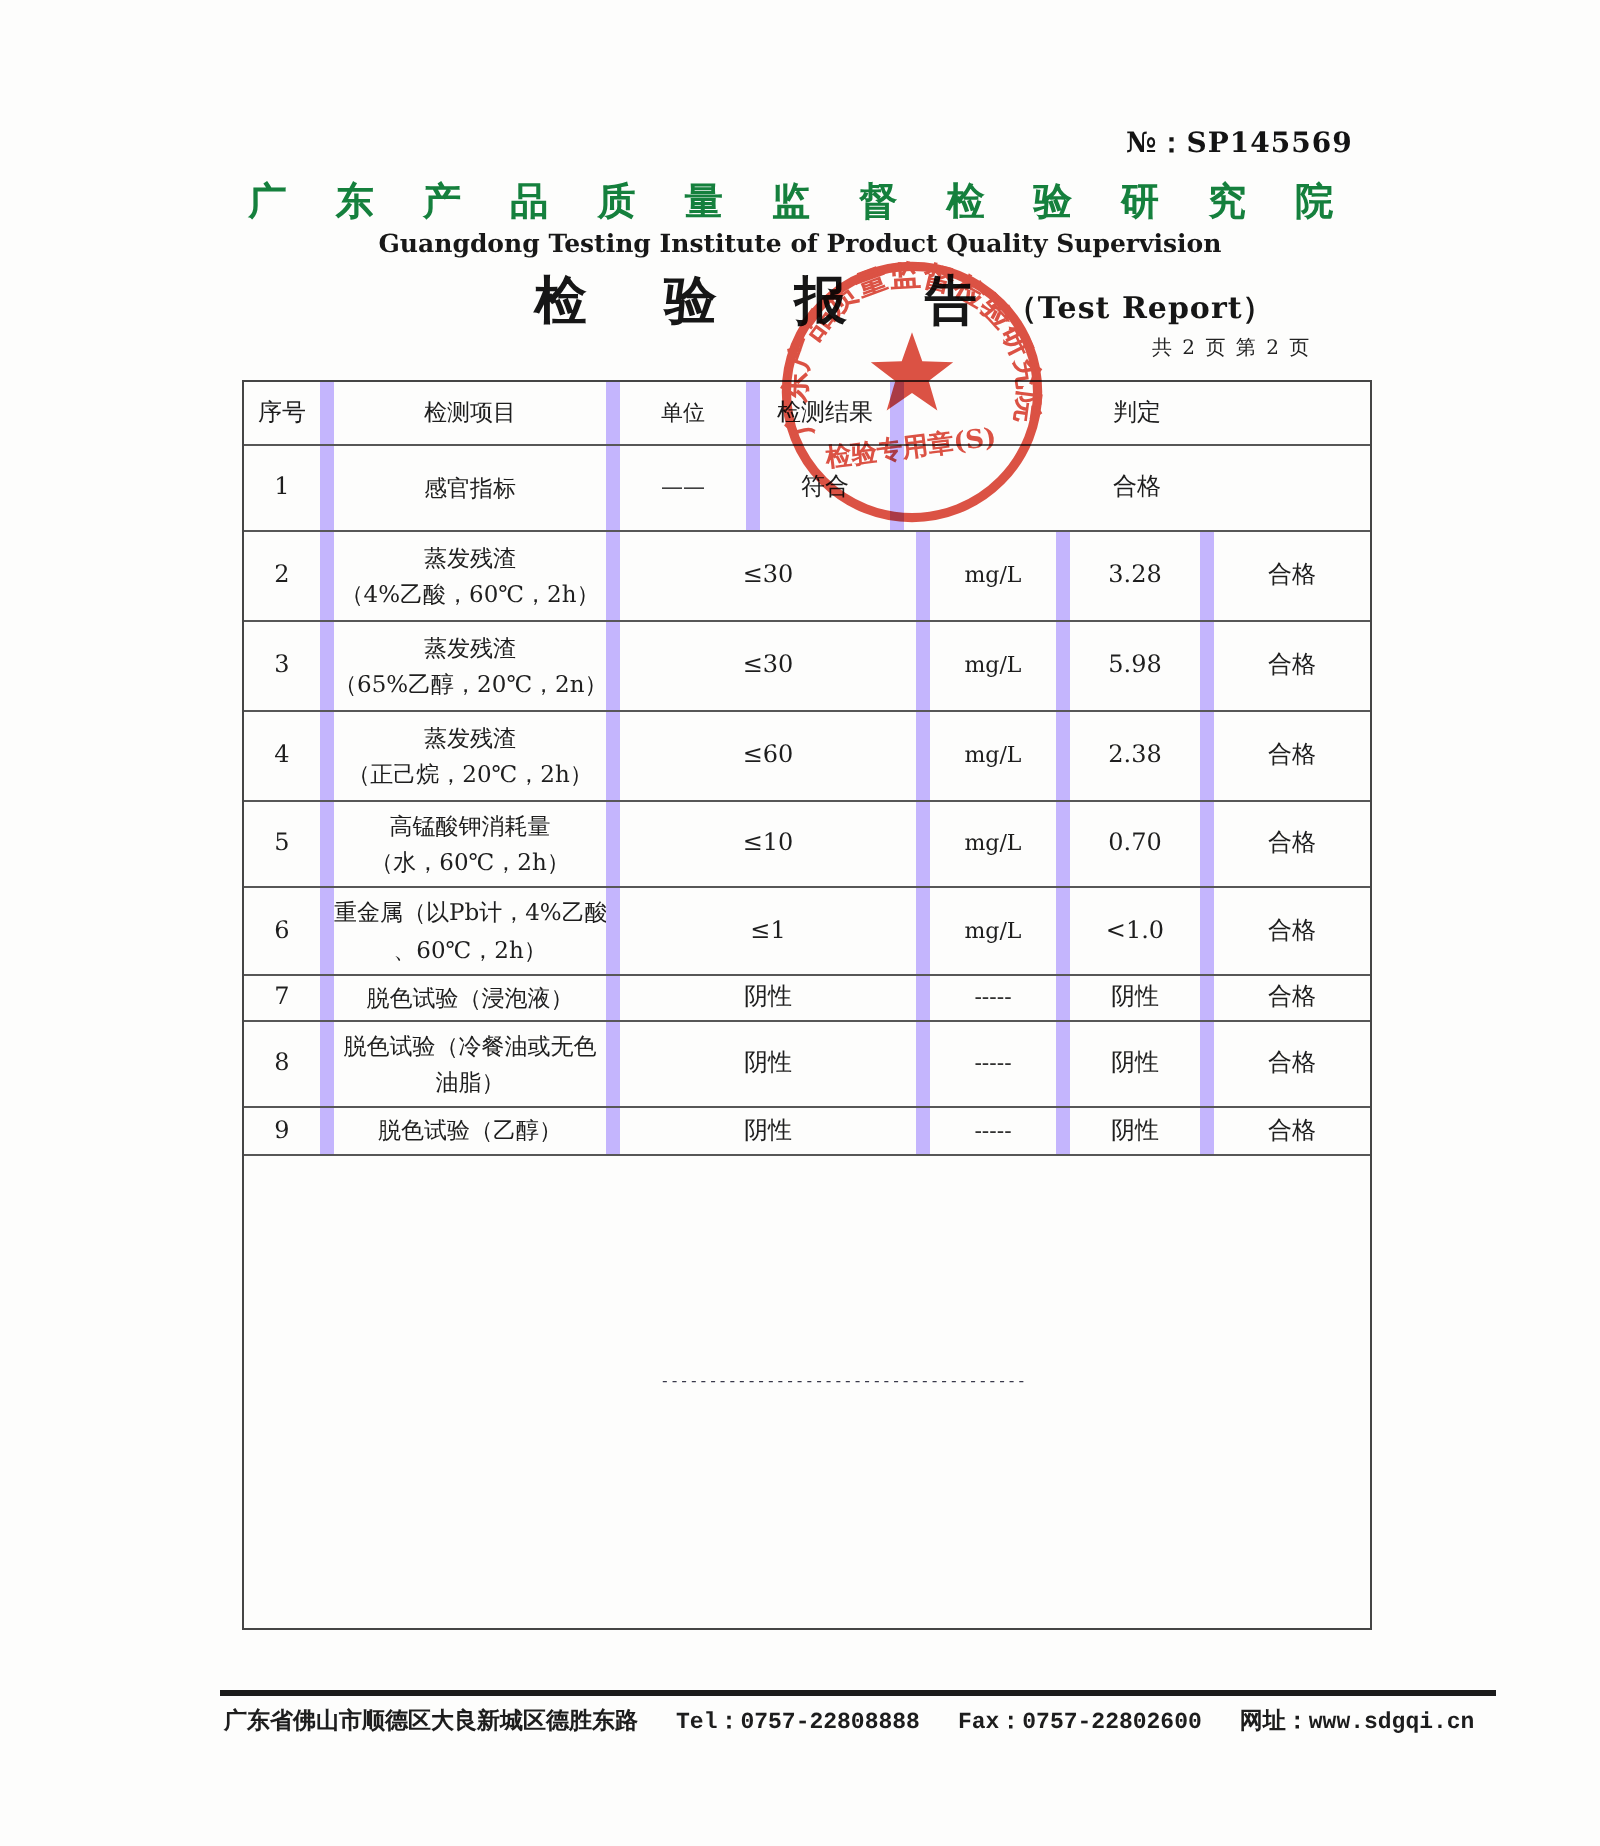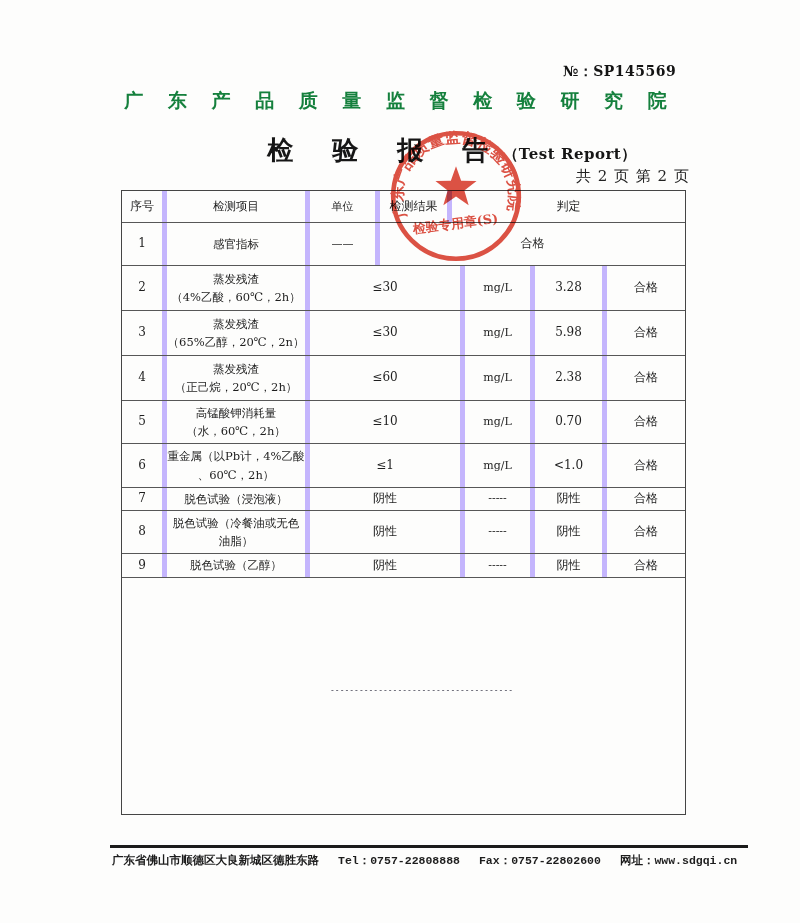--- a/index.html
+++ b/index.html
@@ -37,36 +37,36 @@
     text-align:center;white-space:nowrap;
   }
   .report-title .cn{
     font-size:26px;font-weight:bold;letter-spacing:15px;color:#161616;
   }
   .report-title .en{
     font-size:15px;font-weight:bold;letter-spacing:.5px;color:#161616;
   }
   .page-info{
     position:absolute;left:576px;top:167px;
-    font-size:15px;color:#222;letter-spacing:1px;white-space:nowrap;
+    font-size:10px;color:#222;letter-spacing:1px;white-space:nowrap;
   }
 
   
   .rtable{
     position:absolute;left:121px;top:190px;width:565px;
     border:1.5px solid #454545;
     box-sizing:border-box;
     background:transparent;
     font-size:12px;
   }
   .tr{display:flex;border-bottom:1px solid #575757;box-sizing:border-box;}
   .tr:last-child{border-bottom:none;}
   .td{
     box-sizing:border-box;
-    border-right:5px solid #c4b5fd;
+    border-right:7px solid #c4b5fd;
     display:flex;flex-direction:column;
     align-items:center;justify-content:center;
     text-align:center;
     overflow:hidden;
     line-height:1.6;
     color:#1e1e1e;
   }
   .td:last-child{border-right:none;}
   .c1{width:45px;}
   .c2{width:143px;font-size:11.5px;}
@@ -114,20 +114,21 @@
   .footer-text span{margin-right:15px;font-family:Liberation Mono, monospace;}
 </style>
 </head>
 <body>
 
 <div class="page">
 
   <div class="report-no"><span>№：</span><span>SP145569</span></div>
 
   <div class="institute-cn">广 东 产 品 质 量 监 督 检 验 研 究 院</div>
+  <div class="institute-en">Guangdong Testing Institute of Product Quality Supervision</div>
 
   <div class="report-title">
     <span class="cn">检 验 报 告</span><span class="en">（Test Report）</span>
   </div>
 
   <div class="page-info">共 2 页 第 2 页</div>
 
   <div class="rtable">
 
     <div class="tr hdr">
@@ -137,20 +138,21 @@
       <div class="td c5">检测结果</div>
       <div class="td c6">判定</div>
     </div>
 
     <div class="tr r1">
       <div class="td c1">1</div>
       <div class="td c2">
           <span class="line">感官指标</span>
         </div>
       <div class="td c4">——</div>
+      <div class="td c5">符合</div>
       <div class="td c6">合格</div>
     </div>
 
     <div class="tr r2">
       <div class="td c1">2</div>
       <div class="td c2">
           <span class="line">蒸发残渣</span>
           <span class="line">（4%乙酸，60℃，2h）</span>
         </div>
       <div class="td c3">≤30</div>

